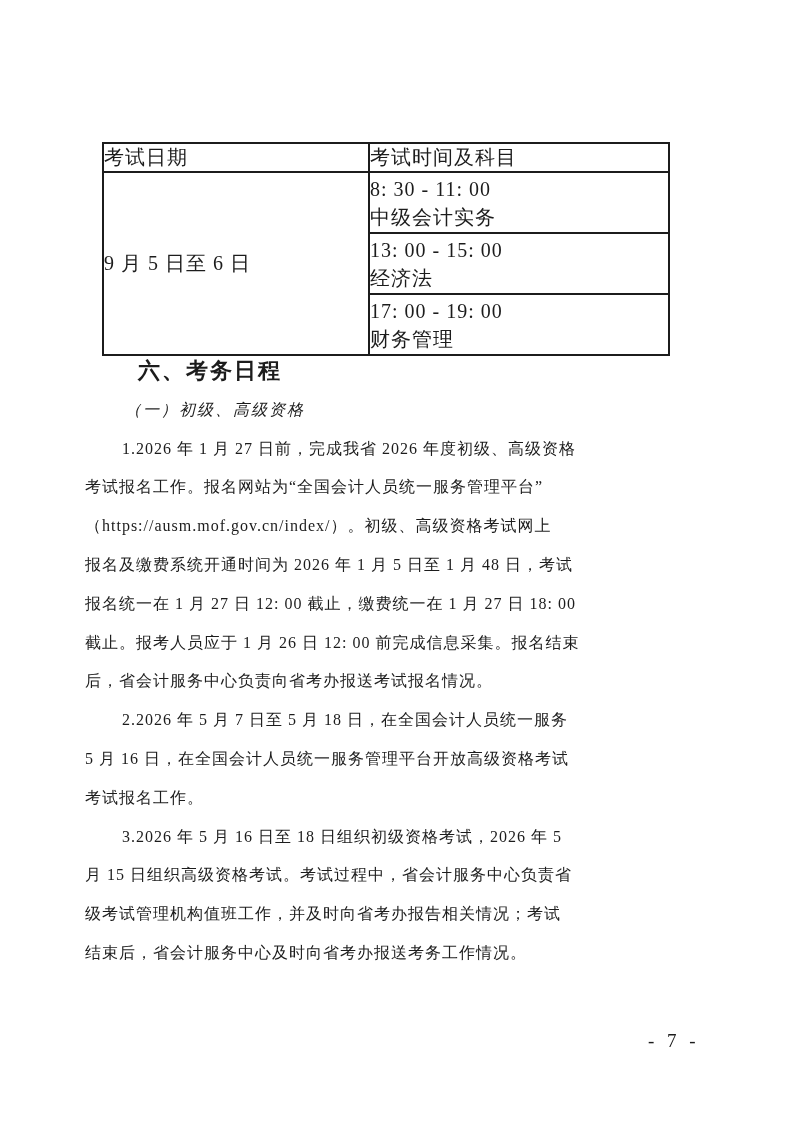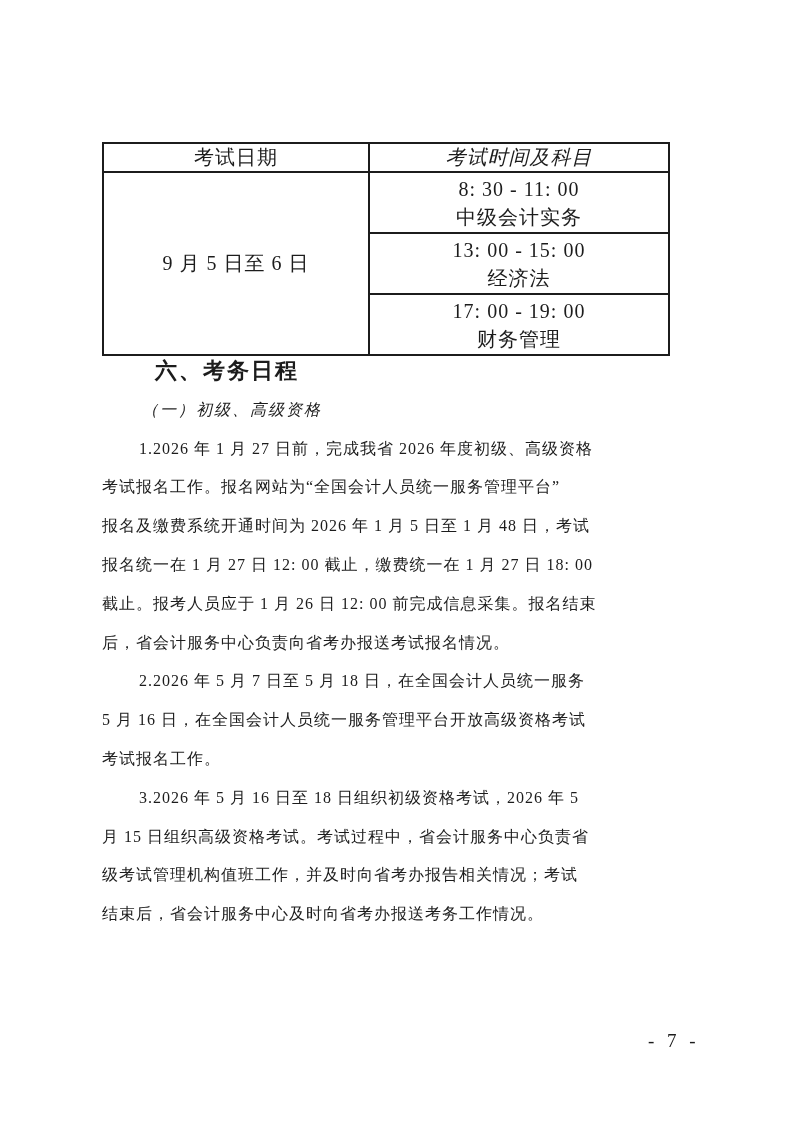--- a/index.html
+++ b/index.html
@@ -21,41 +21,41 @@
   .exam-table {
     position: absolute;
     left: 102px;
     top: 142px;
     width: 562px;
     border-collapse: collapse;
     table-layout: fixed;
   }
   .exam-table td, .exam-table th {
     border: 2px solid #1c1c1c;
-    text-align: center;
+    text-align: left;
     vertical-align: middle;
     font-size: 20px;
     font-weight: normal;
     letter-spacing: 1px;
     padding: 0;
   }
   .exam-table .col-date  { width: 264px; }
-  .exam-table .col-time  { width: 298px; font-style: italic; }
+  .exam-table .col-time  { width: 298px; }
   .exam-table .header-row th { height: 26px; }
   .exam-table .session-row td { height: 59px; border-radius: 19px; }
   .session-cell .cell-line {
     line-height: 28px;
     height: 28px;
     white-space: nowrap;
   }
 
   
   .content {
     position: absolute;
-    left: 102px;
+    left: 85px;
     top: 352px;
     width: 640px;
   }
   .line {
     height: 38.8px;
     line-height: 38.8px;
     font-size: 16px;
     letter-spacing: 1px;
     white-space: nowrap;
   }
@@ -116,20 +116,21 @@
     </tbody>
   </table>
 
   <div class="content">
     <div class="line section-heading">六、考务日程</div>
     <div class="line subsection-heading">（一）初级、高级资格</div>
 
     <div>
       <div class="line indent">1.2026 年 1 月 27 日前，完成我省 2026 年度初级、高级资格</div>
       <div class="line">考试报名工作。报名网站为“全国会计人员统一服务管理平台”</div>
+      <div class="line">（https://ausm.mof.gov.cn/index/）。初级、高级资格考试网上</div>
       <div class="line">报名及缴费系统开通时间为 2026 年 1 月 5 日至 1 月 48 日，考试</div>
       <div class="line">报名统一在 1 月 27 日 12: 00 截止，缴费统一在 1 月 27 日 18: 00</div>
       <div class="line">截止。报考人员应于 1 月 26 日 12: 00 前完成信息采集。报名结束</div>
       <div class="line">后，省会计服务中心负责向省考办报送考试报名情况。</div>
     </div>
 
     <div>
       <div class="line indent">2.2026 年 5 月 7 日至 5 月 18 日，在全国会计人员统一服务</div>
       <div class="line">5 月 16 日，在全国会计人员统一服务管理平台开放高级资格考试</div>
       <div class="line">考试报名工作。</div>

